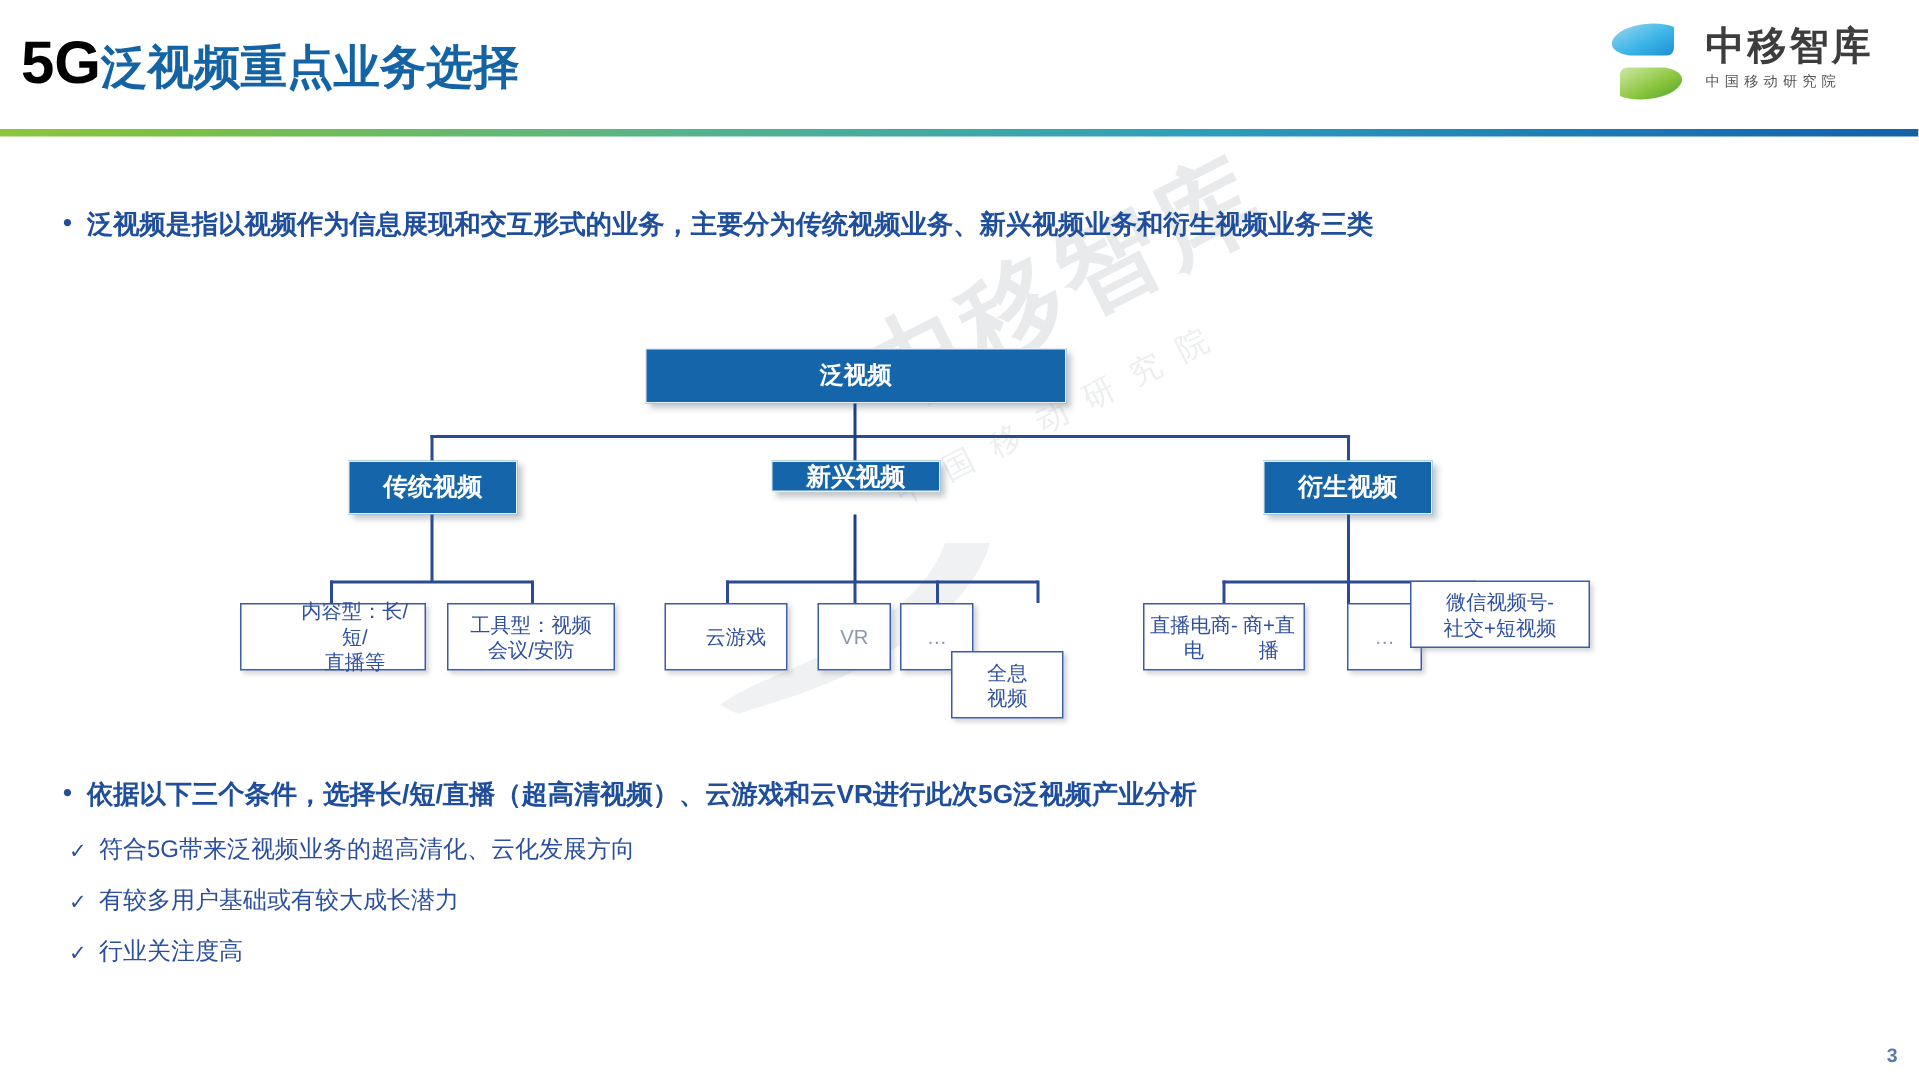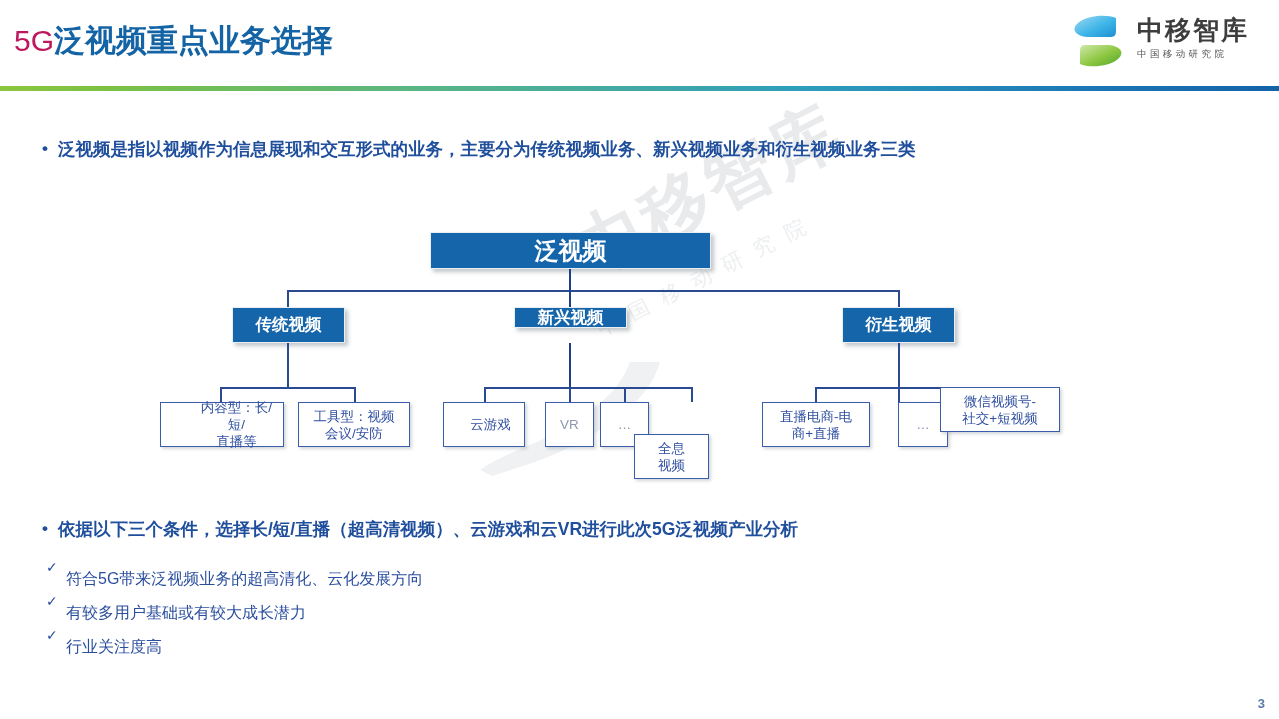--- a/index.html
+++ b/index.html
@@ -15,21 +15,21 @@
   #header {
     position: absolute; left: 0; top: 0; width: 1279px; height: 89px;
     background: #ffffff;
   }
   #page-title {
     position: absolute; left: 14px; top: 20px;
     font-size: 31px; font-weight: bold; letter-spacing: 0px;
     white-space: nowrap;
   }
   #page-title .lead {
-    color: #be185d; font-weight: 400; font-size: 30px;
+    color: #000000; font-weight: 700; font-size: 40px;
   }
   #page-title .main {
     color: #1464a5; font-weight: bold;
   }
   #header-rule {
     position: absolute; left: 0; top: 86px; width: 1279px; height: 5px;
     background: linear-gradient(to right, #8cc63f 0%, #7cc142 8%, #56b48a 35%, #2f9ebb 62%, #1b77b5 85%, #1462a8 100%);
   }
 
   
@@ -71,34 +71,34 @@
   .bullet-dot { width: 26px; text-align: center; font-size: 17px; line-height: 22px; }
   .bullet-text { line-height: 22px; }
   #bullet-1 { left: 32px; top: 138px; }
   #bullet-2 { left: 32px; top: 518px; }
 
   .check-row {
     position: absolute; display: flex; align-items: flex-start;
     color: #2b4f9e; font-size: 16px; white-space: nowrap; font-weight: 400;
   }
   .check-mark { width: 20px; font-size: 14px; line-height: 22px; color: #2b4f9e; }
-  .check-text { line-height: 22px; margin-top: 12px; }
+  .check-text { line-height: 22px; }
   #check-1 { left: 46px; top: 556px; }
   #check-2 { left: 46px; top: 590px; }
   #check-3 { left: 46px; top: 624px; }
 
   
   #diagram { position: absolute; left: 0; top: 200px; width: 1279px; height: 290px; }
 
   .node {
     position: absolute; display: flex; align-items: center; justify-content: center;
     text-align: center;
   }
   .node-l1 {
-    background: #1565ab; color: #ffffff; font-weight: bold; font-size: 24px;
+    background: #1565ab; color: #ffffff; font-weight: bold; font-size: 16px;
     border: 1.5px solid #e8eef4;
     box-shadow: 3px 3px 4px rgba(120,130,140,0.45);
   }
   .node-l2 {
     background: #1565ab; color: #ffffff; font-weight: bold; font-size: 16.5px;
     border: 1.5px solid #e8eef4;
     box-shadow: 3px 3px 4px rgba(120,130,140,0.45);
   }
   .node-leaf {
     background: #ffffff; color: #2f4fa0; font-size: 13.5px; line-height: 17px;
@@ -226,21 +226,21 @@
     <span>全息</span>
     <span>视频</span>
   </div>
 
   <div class="ln ln-v" style="left:898px; top:143px; height:45px;"></div>
   <div class="ln ln-h" style="left:815px; top:187px; width:168px;"></div>
   <div class="ln ln-v" style="left:815px; top:187px; height:15px;"></div>
   <div class="ln ln-v" style="left:898px; top:187px; height:15px;"></div>
   <div class="ln ln-v" style="left:982px; top:187px; height:15px;"></div>
 
-  <div class="node node-leaf" style="left:762px; top:202px; width:108px; height:45px; flex-direction:column;">
+  <div class="node node-leaf" style="left:762px; top:202px; width:108px; height:45px; ">
     <span>直播电商-电</span>
     <span>商+直播</span>
   </div>
   <div class="node node-leaf muted" style="left:898px; top:202px; width:50px; height:45px;">
     <span>…</span>
   </div>
   <div class="node node-leaf" style="left:940px; top:187px; width:120px; height:45px; flex-direction:column;">
     <span>微信视频号-</span>
     <span>社交+短视频</span>
   </div>

